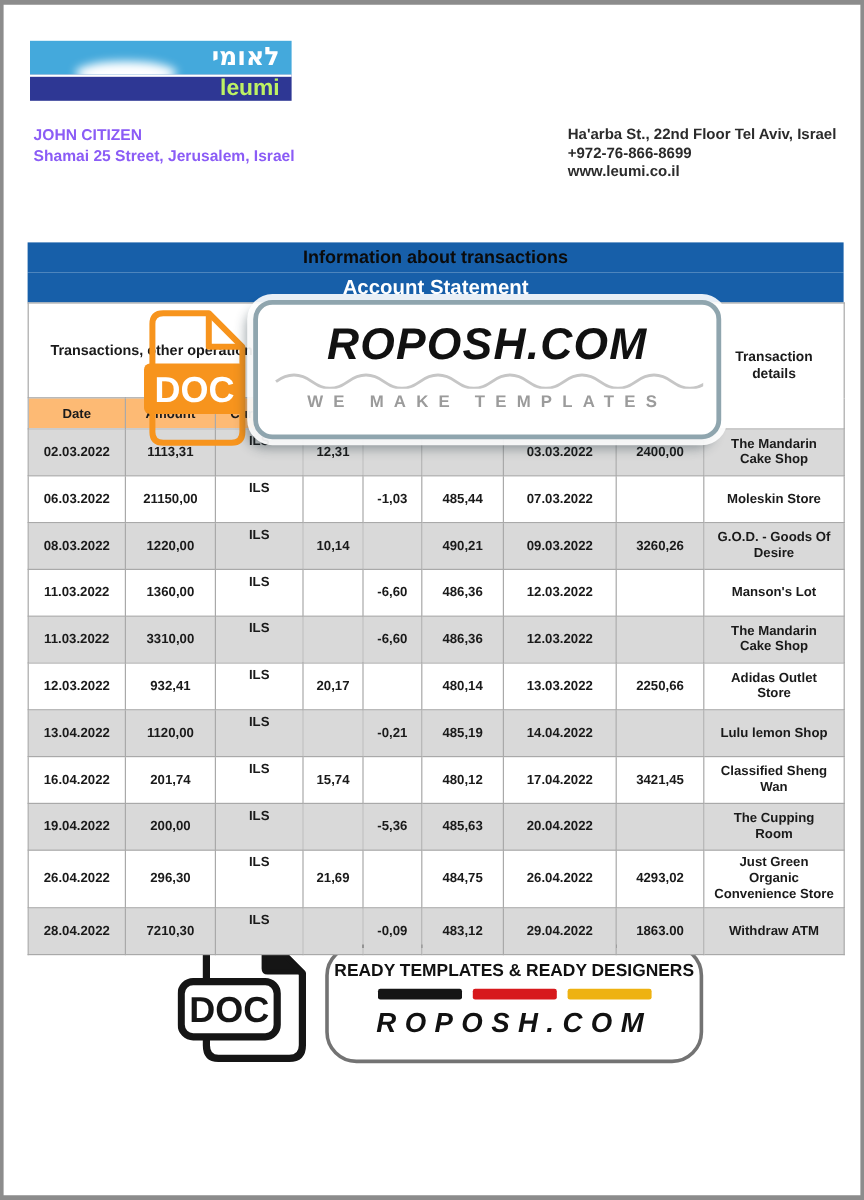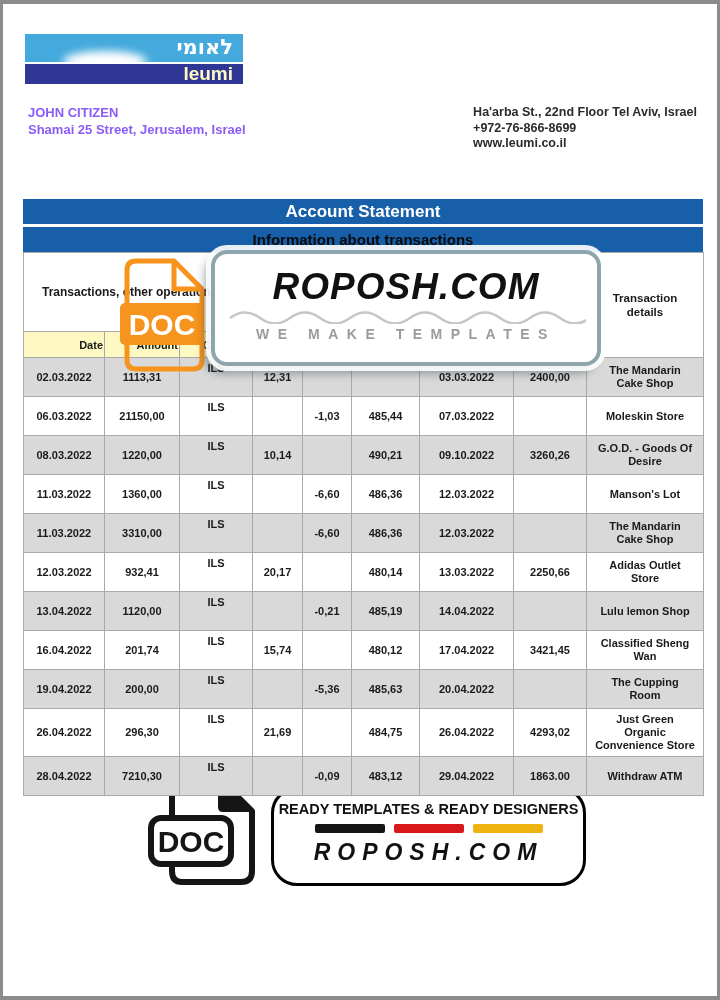--- a/index.html
+++ b/index.html
@@ -8,41 +8,41 @@
     background:#fff;border:3px solid #8c8c8c;border-top-width:4px;border-bottom-width:4px;
     font-family:"Liberation Sans",sans-serif;overflow:hidden;padding-left:36px;
   }
   
   .logo{position:absolute;left:22px;top:30px;width:218px;height:50px;}
   .logo-top{position:relative;height:28px;background:#44a9dc;overflow:hidden;}
   .logo-top .heb{color:#fff;font-weight:bold;font-size:21px;line-height:27px;text-align:right;
     padding-right:10px;font-family:"DejaVu Sans",sans-serif;}
   .cloud{position:absolute;left:38px;top:17px;width:84px;height:20px;background:#fff;
     border-radius:50%;filter:blur(4px);}
-  .logo-bottom{height:20px;background:#2e3794;border-top:2px solid #fff;color:#fef9c3;
+  .logo-bottom{height:20px;background:#2e3794;border-top:2px solid #fff;color:#bef264;
     font-weight:bold;font-size:19px;line-height:19px;text-align:right;padding-right:10px;}
   
   .sender{position:absolute;left:25px;top:101px;font-weight:bold;font-size:13px;
     color:#8b5cf6;line-height:16.5px;}
   .bank-contact{position:absolute;right:20px;top:101px;text-align:left;font-weight:bold;
     font-size:12.5px;color:#2b2b2b;line-height:15.5px;}
   
   .statement{position:absolute;left:20px;top:195px;width:680px;z-index:1;}
   .bar{background:#175fa9;}
   .bar1{height:25px;line-height:25px;text-align:center;color:#fff;font-weight:bold;font-size:17px;}
   .bar2{margin-top:3px;height:25px;line-height:25px;text-align:center;color:#0b0b0b;
     font-weight:bold;font-size:15px;}
   table.tx{width:680px;border-collapse:collapse;table-layout:fixed;}
   table.tx th,table.tx td{border:1px solid #a9a9a9;font-weight:bold;color:#1a1a1a;
     overflow:hidden;}
   .section-cell{height:76px;vertical-align:middle;text-align:left;padding-left:18px;
     font-size:12px;background:#fff;}
   .details-head{font-size:11.5px;text-align:center;vertical-align:middle;background:#fff;
     line-height:14px;padding:0 6px;}
-  tr.colhead th{height:23px;font-size:11px;background:#fef9c3;text-align:right;}
+  tr.colhead th{height:23px;font-size:11px;background:#fdba74;text-align:center;}
   tbody.rows td{font-size:11px;text-align:center;vertical-align:middle;
     padding:4px 2px;height:30px;line-height:13px;}
   tbody.rows td.cur{vertical-align:top;padding-top:4px;}
   tbody.rows td.details{padding:4px 8px;}
   tbody.rows tr:nth-child(odd){background:#d9d9d9;}
   tbody.rows tr:nth-child(even){background:#fff;}
   
   .doc-orange{position:absolute;left:115px;top:253px;width:92px;height:118px;z-index:5;}
   
   .watermark{position:absolute;left:208px;top:246px;width:390px;height:116px;
@@ -50,21 +50,21 @@
     box-shadow:0 0 0 5px rgba(255,255,255,.9), -6px 7px 10px rgba(35,55,65,.45);
     z-index:10;text-align:center;}
   .wm-brand{margin-top:12px;font-size:37px;font-weight:bold;font-style:italic;
     letter-spacing:1px;color:#111;}
   .wm-wave{display:block;margin:0 auto;}
   .wm-tagline{margin-top:2px;font-size:14px;font-weight:bold;letter-spacing:8.5px;
     color:#9b9b9b;}
   
   .doc-black{position:absolute;left:145px;top:770px;width:110px;height:112px;}
   .badge{position:absolute;left:268px;top:783px;width:315px;height:99px;box-sizing:border-box;
-    background:#fff;border:3px solid #000000;border-radius:26px;text-align:center;}
+    background:#fff;border:3px solid #737373;border-radius:26px;text-align:center;}
   .badge-line{margin-top:11px;font-size:14.5px;font-weight:bold;color:#111;white-space:nowrap;}
   .badge-bars{margin-top:7px;display:flex;justify-content:center;gap:9px;}
   .badge-bars span{display:block;width:70px;height:9px;border-radius:2px;}
   .badge-brand{margin-top:6px;font-size:23px;font-weight:bold;font-style:italic;
     letter-spacing:7px;color:#111;white-space:nowrap;}
 </style>
 </head>
 <body>
 
 <div class="page">
@@ -82,22 +82,22 @@
     <div>Shamai 25 Street, Jerusalem, Israel</div>
   </div>
 
   <div class="bank-contact">
     <div>Ha'arba St., 22nd Floor Tel Aviv, Israel</div>
     <div>+972-76-866-8699</div>
     <div>www.leumi.co.il</div>
   </div>
 
   <div class="statement">
+    <div class="bar bar2">Information about transactions</div>
     <div class="bar bar1">Account Statement</div>
-    <div class="bar bar2">Information about transactions</div>
 
     <table class="tx">
       <colgroup>
         <col style="width:81px">
           <col style="width:75px">
           <col style="width:73px">
         <col style="width:50px">
           <col style="width:49px">
           <col style="width:68px">
         <col style="width:94px">
@@ -143,21 +143,21 @@
             <td></td>
             <td class="details">Moleskin Store</td>
           </tr>
           <tr>
             <td>08.03.2022</td>
             <td>1220,00</td>
             <td class="cur">ILS</td>
             <td>10,14</td>
             <td></td>
             <td>490,21</td>
-            <td>09.10.2022</td>
+            <td>09.03.2022</td>
             <td>3260,26</td>
             <td class="details">G.O.D. - Goods Of Desire</td>
           </tr>
           <tr>
             <td>11.03.2022</td>
             <td>1360,00</td>
             <td class="cur">ILS</td>
             <td></td>
             <td>-6,60</td>
             <td>486,36</td>

